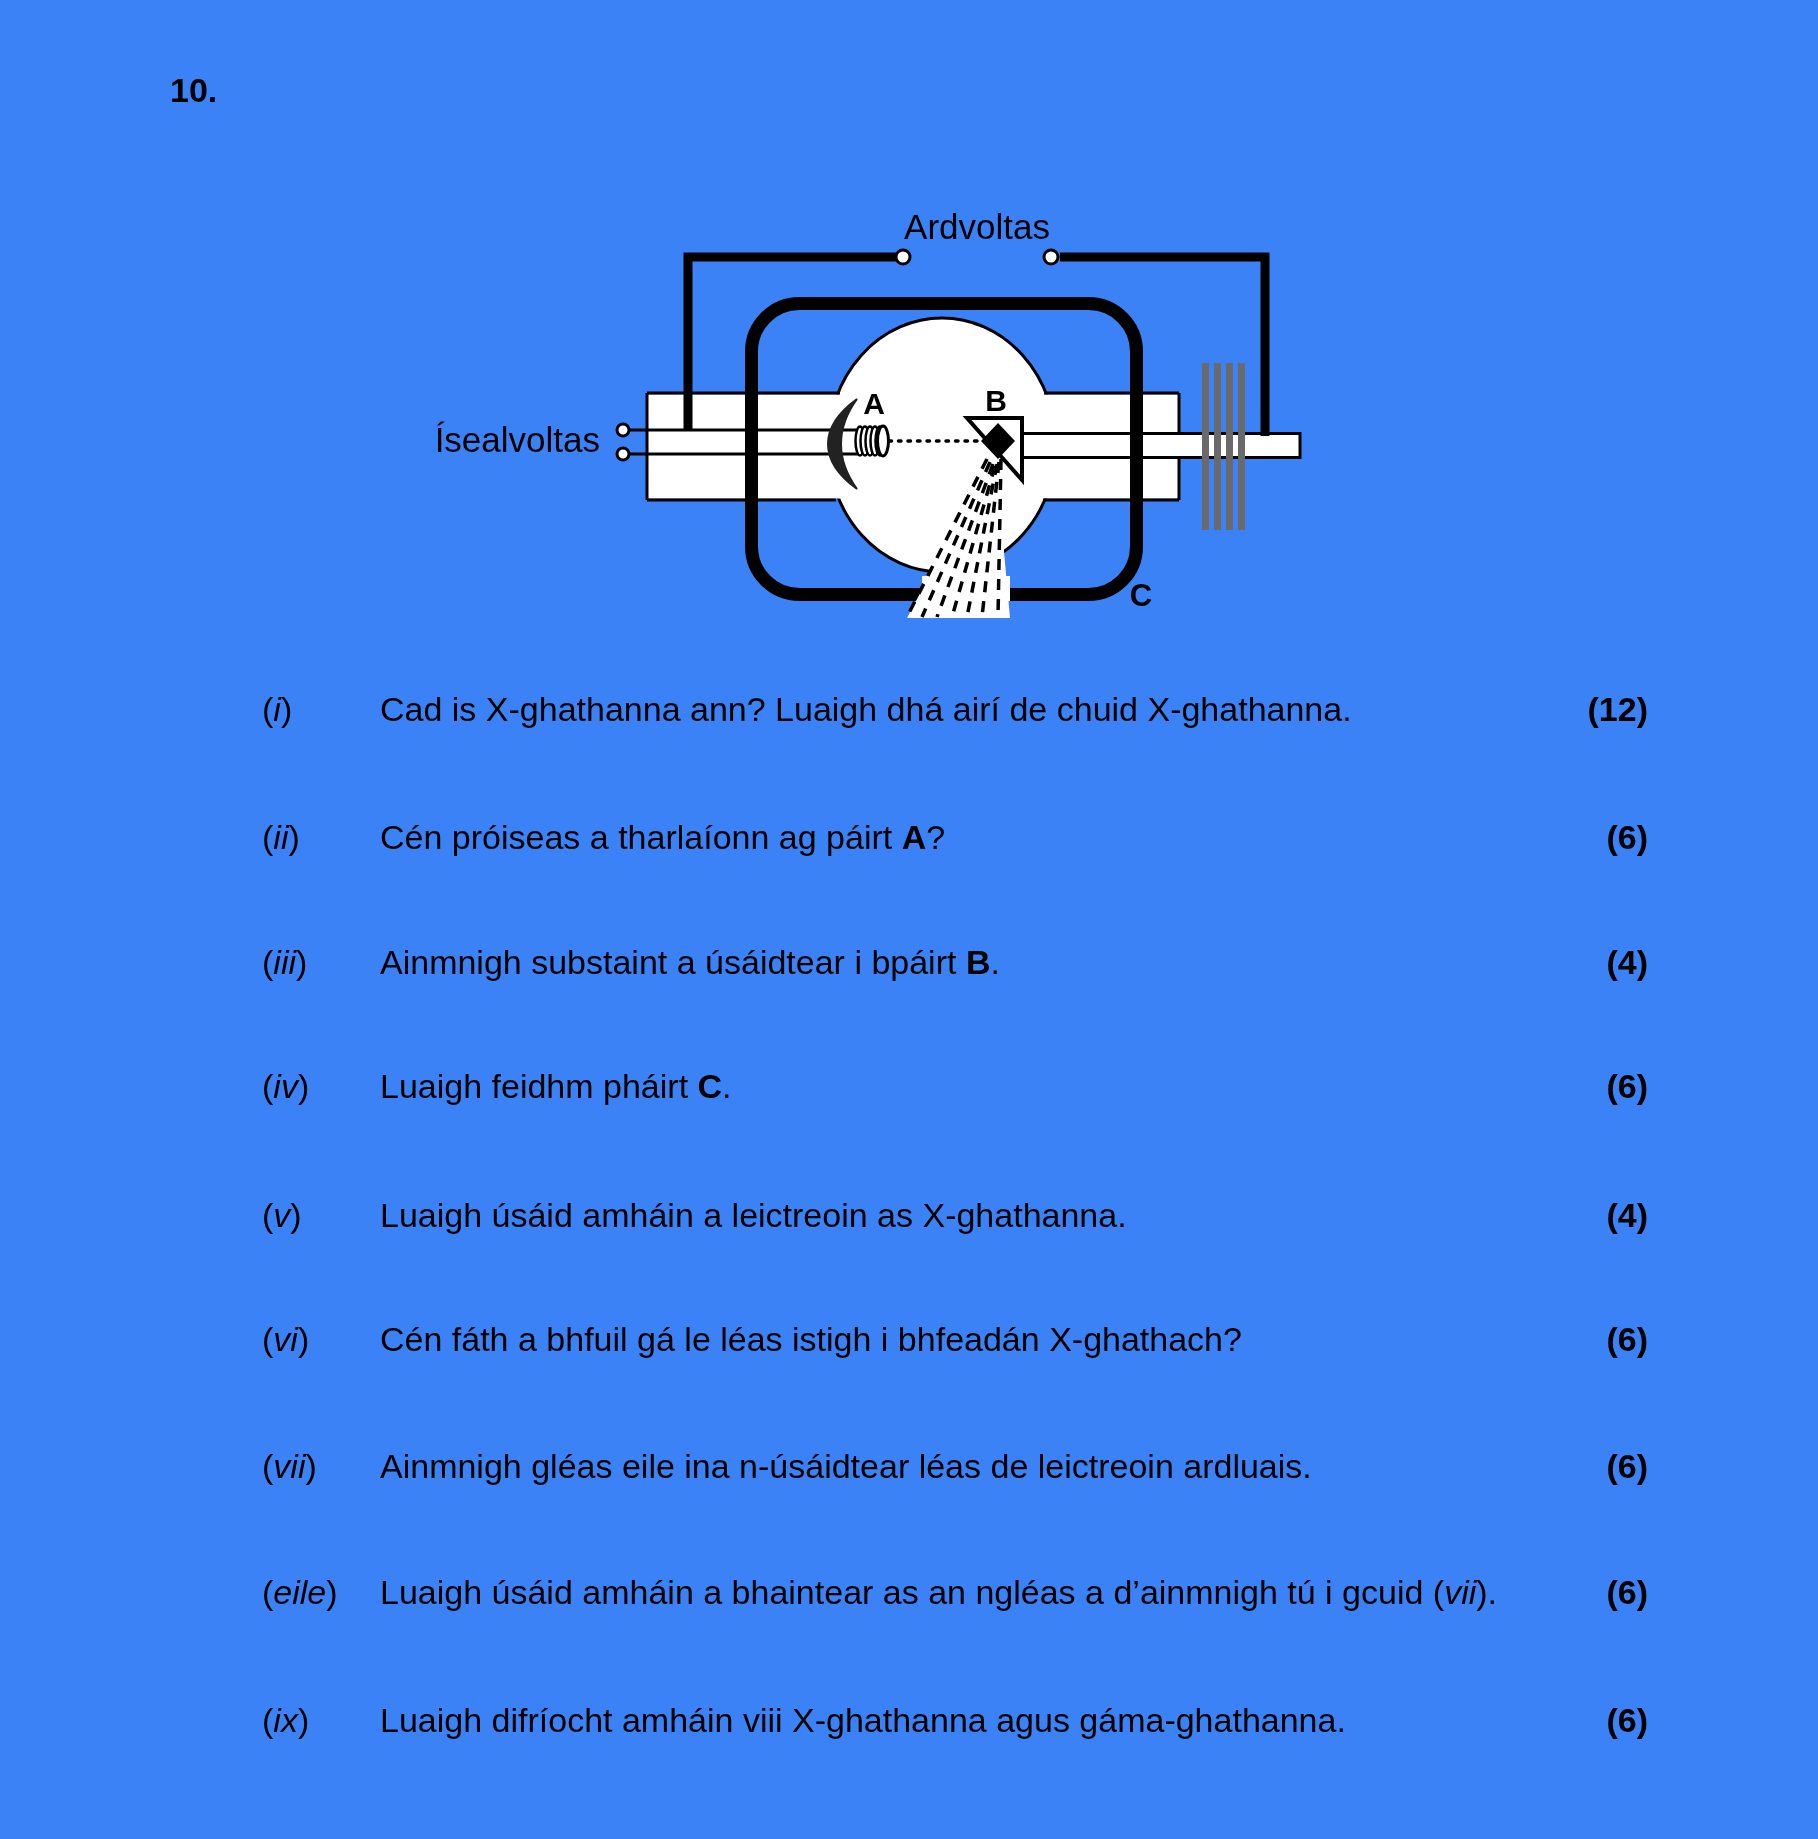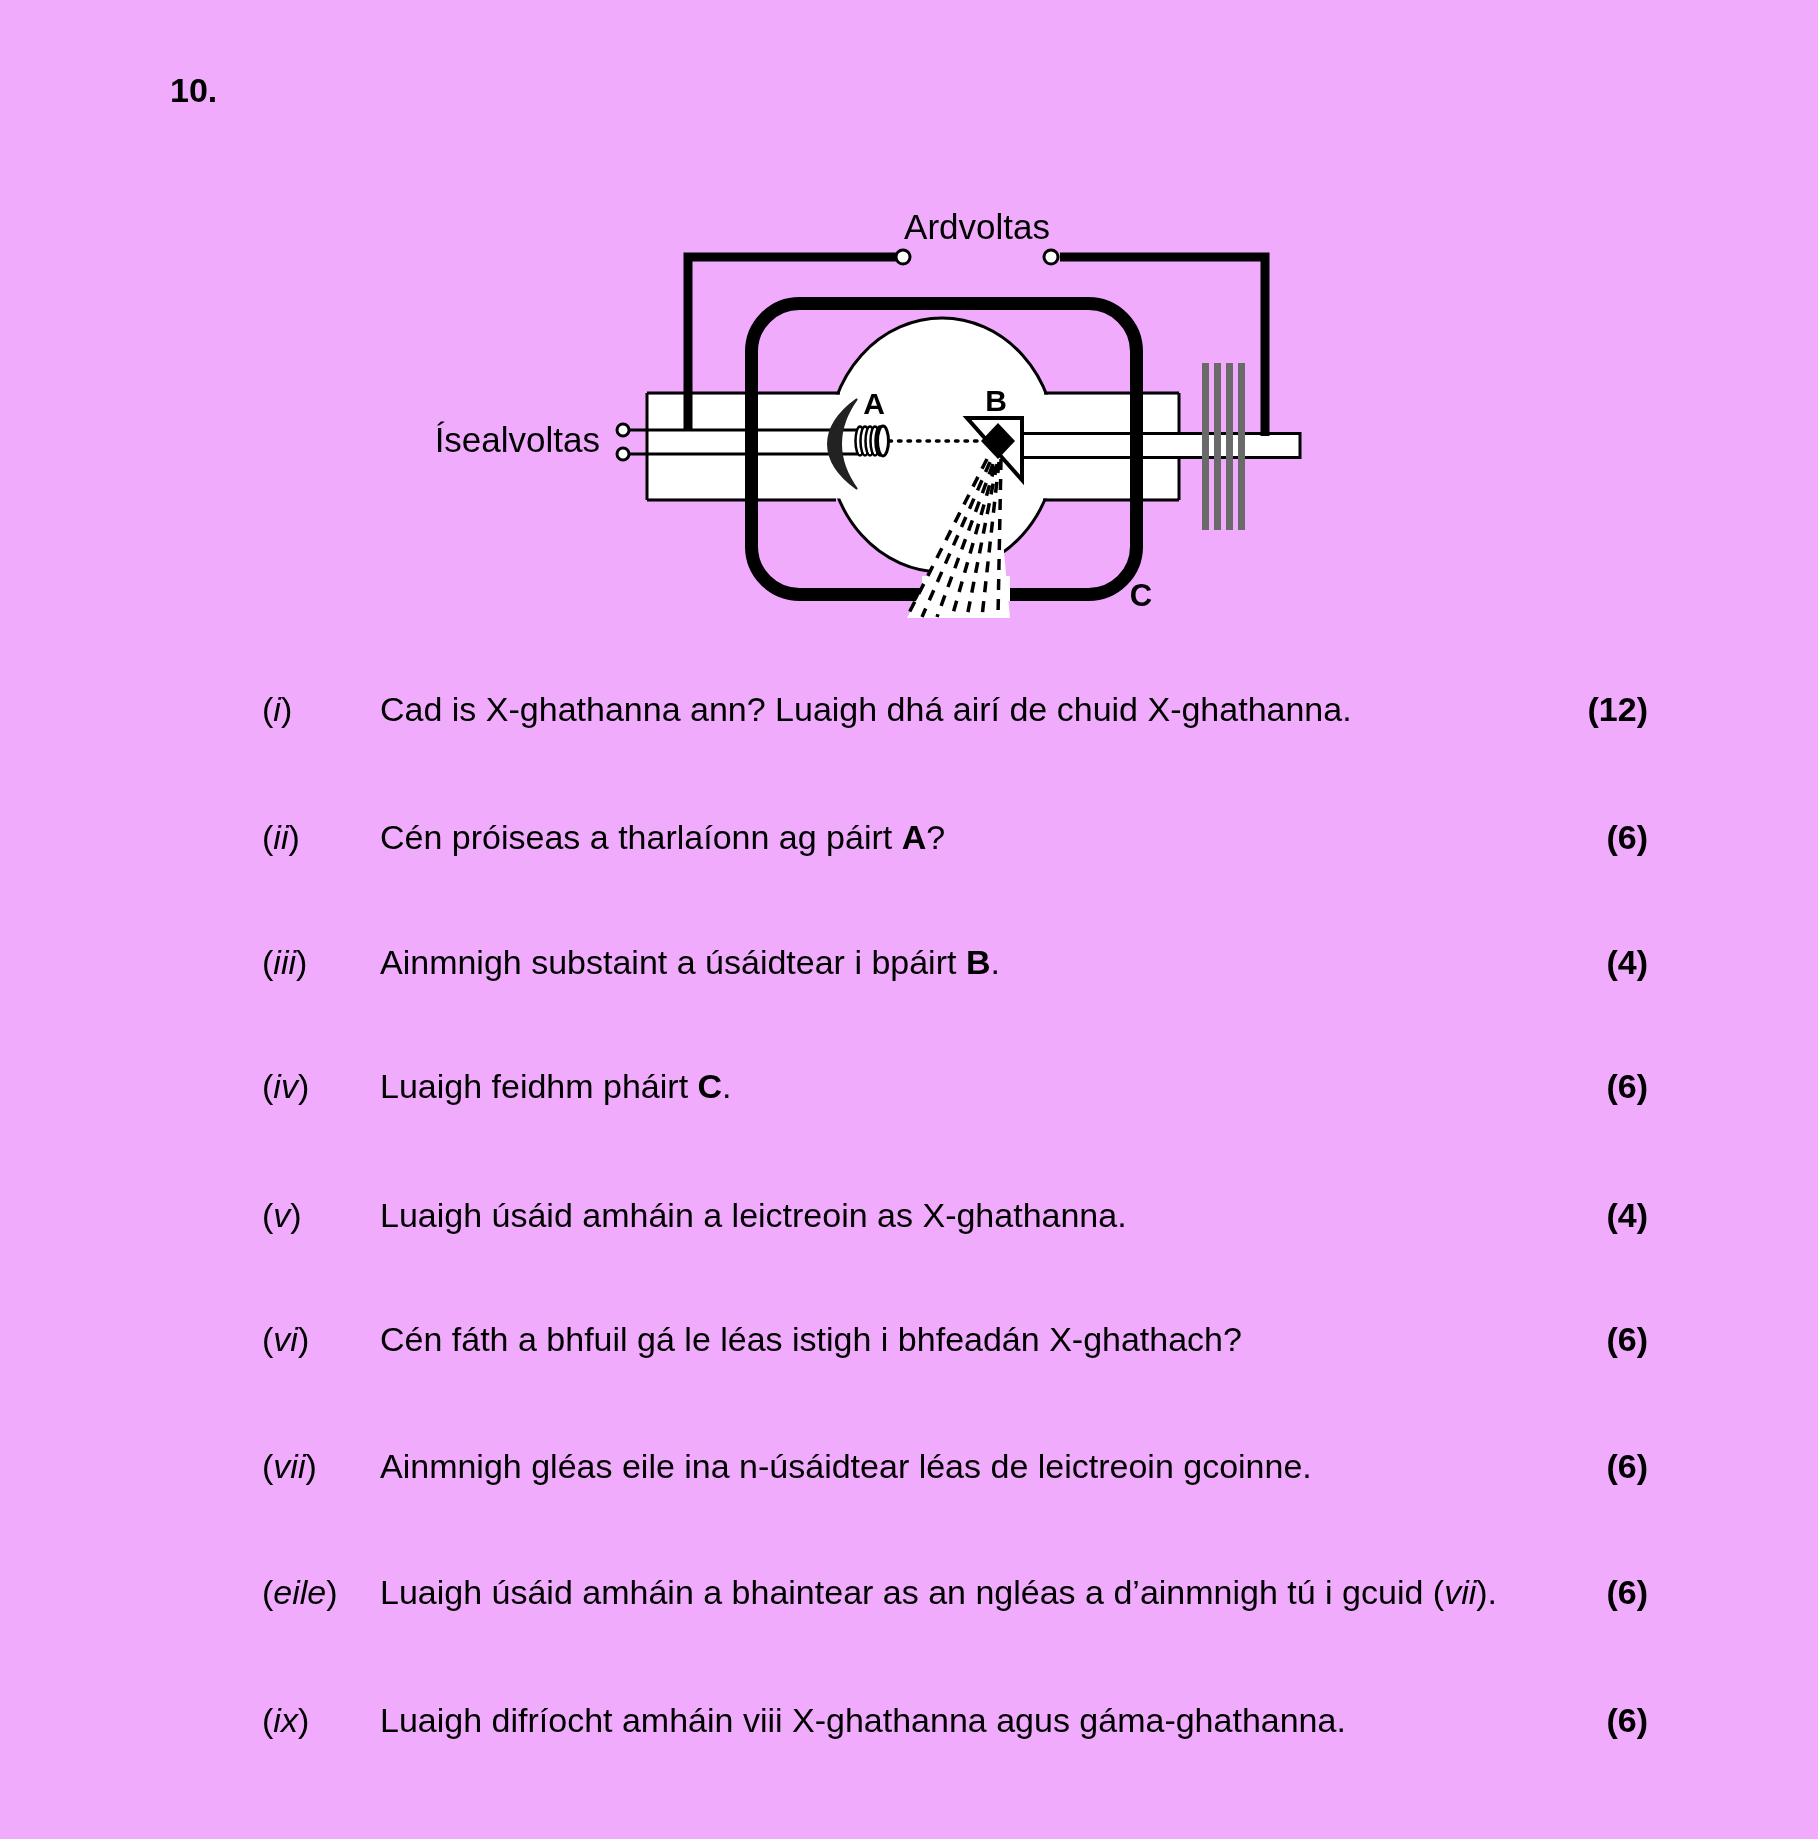--- a/index.html
+++ b/index.html
@@ -1,20 +1,20 @@
 <!DOCTYPE html>
 <html lang="ga"><head>
 <meta charset="utf-8">
 <style>
   html,body{margin:0;padding:0;background:#fff;}
   #page{
     position:relative;
     width:1818px;
     height:1839px;
-    background:#f0abfc;
+    background:#3b82f6;
     font-family:"Liberation Sans", sans-serif;
     color:#000;
     overflow:hidden;
   }
   .qnum{
     position:absolute;
     left:170px; top:67px;
     font-size:34px;
     font-weight:bold;
     line-height:47px;
@@ -164,21 +164,21 @@
       <span class="qtext">Luaigh úsáid amháin a leictreoin as X-ghathanna.</span>
       <span class="qmarks">(4)</span>
     </div>
       <div class="qrow" style="top: 1319px;">
       <span class="qlabel">(<i>vi</i>)</span>
       <span class="qtext">Cén fáth a bhfuil gá le léas istigh i bhfeadán X-ghathach?</span>
       <span class="qmarks">(6)</span>
     </div>
       <div class="qrow" style="top: 1446px;">
       <span class="qlabel">(<i>vii</i>)</span>
-      <span class="qtext">Ainmnigh gléas eile ina n-úsáidtear léas de leictreoin gcoinne.</span>
+      <span class="qtext">Ainmnigh gléas eile ina n-úsáidtear léas de leictreoin ardluais.</span>
       <span class="qmarks">(6)</span>
     </div>
       <div class="qrow" style="top: 1572px;">
       <span class="qlabel">(<i>eile</i>)</span>
       <span class="qtext">Luaigh úsáid amháin a bhaintear as an ngléas a d’ainmnigh tú i gcuid (<i>vii</i>).</span>
       <span class="qmarks">(6)</span>
     </div>
       <div class="qrow" style="top: 1700px;">
       <span class="qlabel">(<i>ix</i>)</span>
       <span class="qtext">Luaigh difríocht amháin viii X-ghathanna agus gáma-ghathanna.</span>

